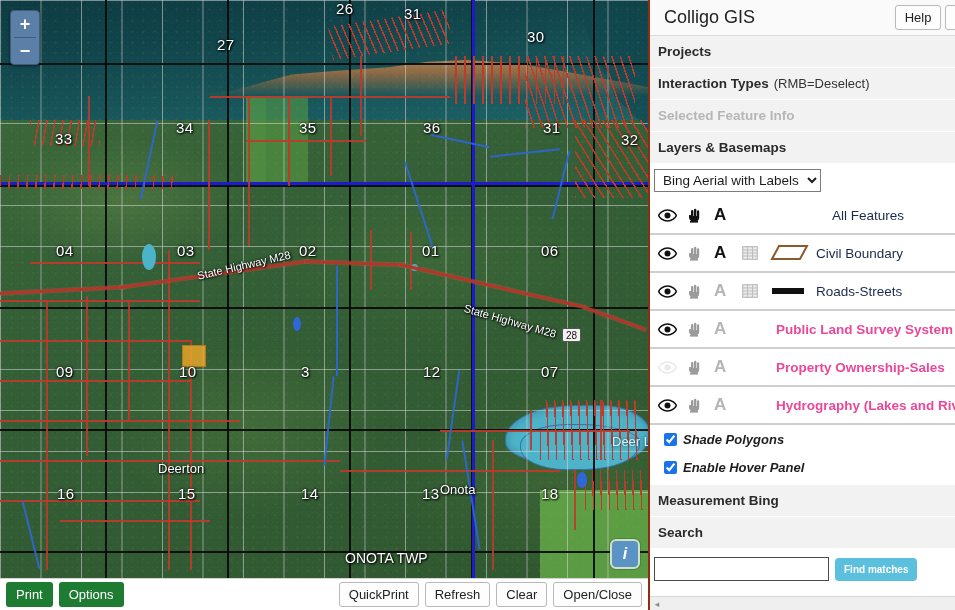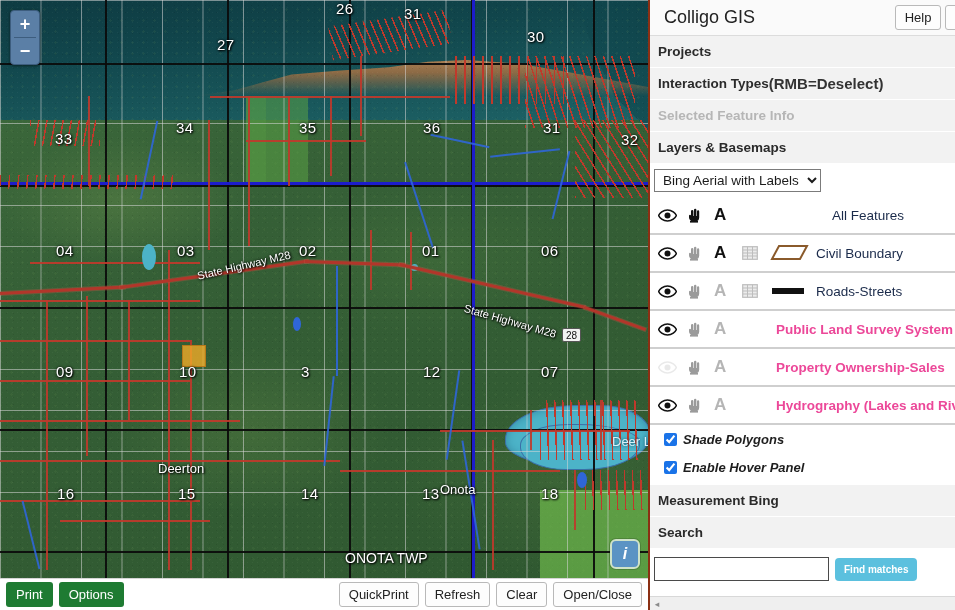--- a/index.html
+++ b/index.html
@@ -187,21 +187,21 @@
     background: #fafafa; border-bottom: 1px solid #dcdcdc;
   }
   #panel-title .t {
     font-size: 18px; color: #222; flex: 1 1 auto; padding-left: 6px;
   }
   .hdr {
     height: 32px; display: flex; align-items: center; padding-left: 8px;
     background: #f2f2f2; border-bottom: 1px solid #ffffff;
     font-size: 13.5px; font-weight: bold; color: #2b2b2b; cursor: pointer;
   }
-  .hdr .sub { font-size: 15px; font-weight: bold; color: #333; }
+  .hdr .sub { font-size: 13px; font-weight: normal; color: #333; margin-left: 5px; }
   .hdr.disabled { color: #b6b6b6; }
   #basemap-row { padding: 5px 0 5px 4px; background: #fff; }
   #basemap-select {
     font-size: 13.5px; padding: 2px 4px; border: 1px solid #7b7b7b;
     background: #fff; color: #1b1b1b; font-family: "Liberation Sans", sans-serif;
   }
 
   .layer-row {
     display: flex; align-items: center; height: 38px;
     border-bottom: 2px solid #cfcfcf; padding-left: 8px; background: #fff;

